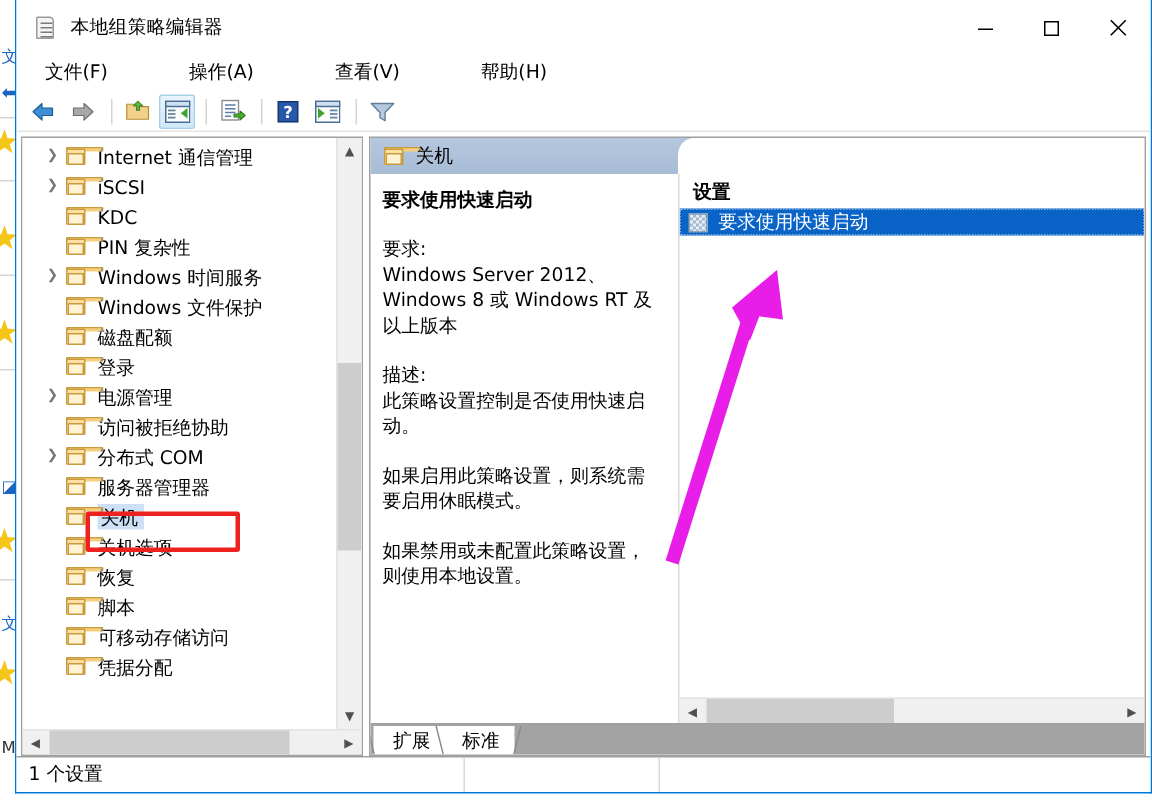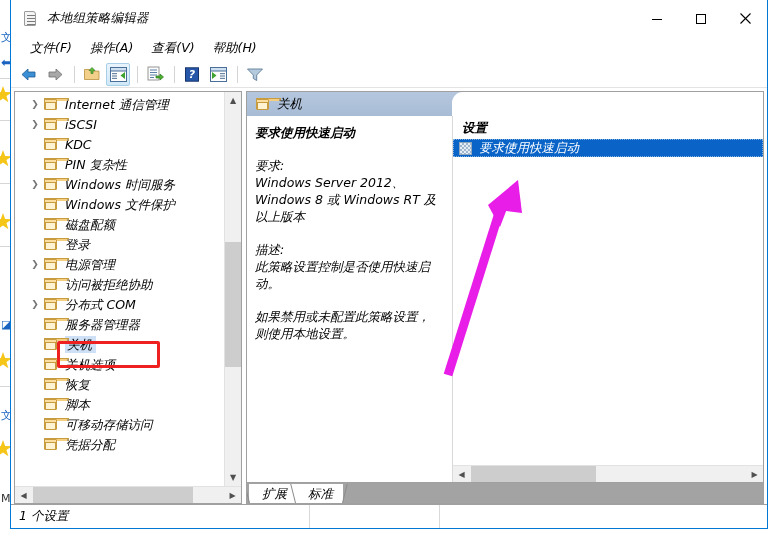--- a/index.html
+++ b/index.html
@@ -35,21 +35,21 @@
   }
 
   
   #window {
     position: absolute;
     left: 10px; top: 0px;
     width: 758px; height: 529px;
     background: #ffffff;
     border: 1px solid #0078d7;
     border-top: none;
-    display: flex; flex-direction: column; font-style: italic;
+    display: flex; flex-direction: column;
   }
 
   
   #titlebar {
     height: 37px; min-height: 37px;
     background: #ffffff;
     display: flex; align-items: center;
     position: relative;
     border-bottom: 1px solid #ffffff;
   }
@@ -84,20 +84,21 @@
   .win-btn svg { display: block; }
 
   
   #menubar {
     height: 24px; min-height: 24px;
     display: flex; align-items: center;
     padding-left: 10px;
     background: #ffffff;
     font-size: 12.5px;
     border-bottom: 1px solid #ffffff;
+    gap: 36px;
   }
   #menubar .menu-item {
     padding: 2px 9px 3px 9px; color: #000; cursor: default;
   }
 
   
   #toolbar {
     height: 27px; min-height: 27px;
     display: flex; align-items: center;
     padding-left: 6px;
@@ -644,20 +645,23 @@
           <div class="title">要求使用快速启动</div>
           <div class="para">
             <span class="label">要求:</span>
             <span>Windows Server 2012、Windows 8 或 Windows RT 及以上版本</span>
           </div>
           <div class="para">
             <span class="label">描述:</span>
             <span>此策略设置控制是否使用快速启动。</span>
           </div>
           <div class="para">
+            <span>如果启用此策略设置，则系统需要启用休眠模式。</span>
+          </div>
+          <div class="para">
             <span>如果禁用或未配置此策略设置，则使用本地设置。</span>
           </div>
         </div>
 
         <div id="list-col">
           <div id="list-header">设置</div>
           <div id="list-rows">
             <div class="setting-row selected">
               <span class="setting-icon"></span>
               <span>要求使用快速启动</span>

